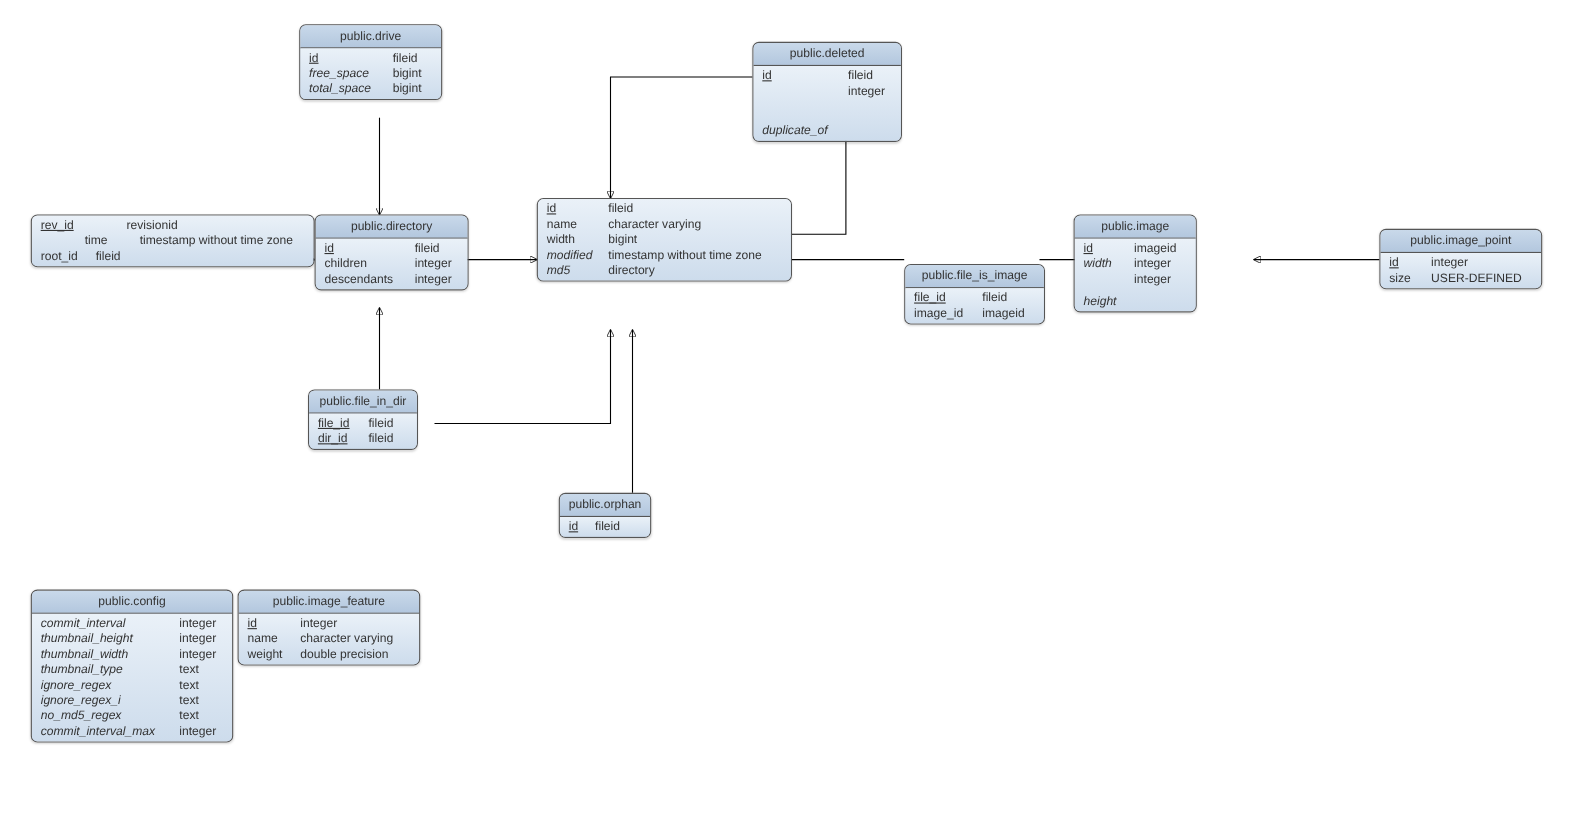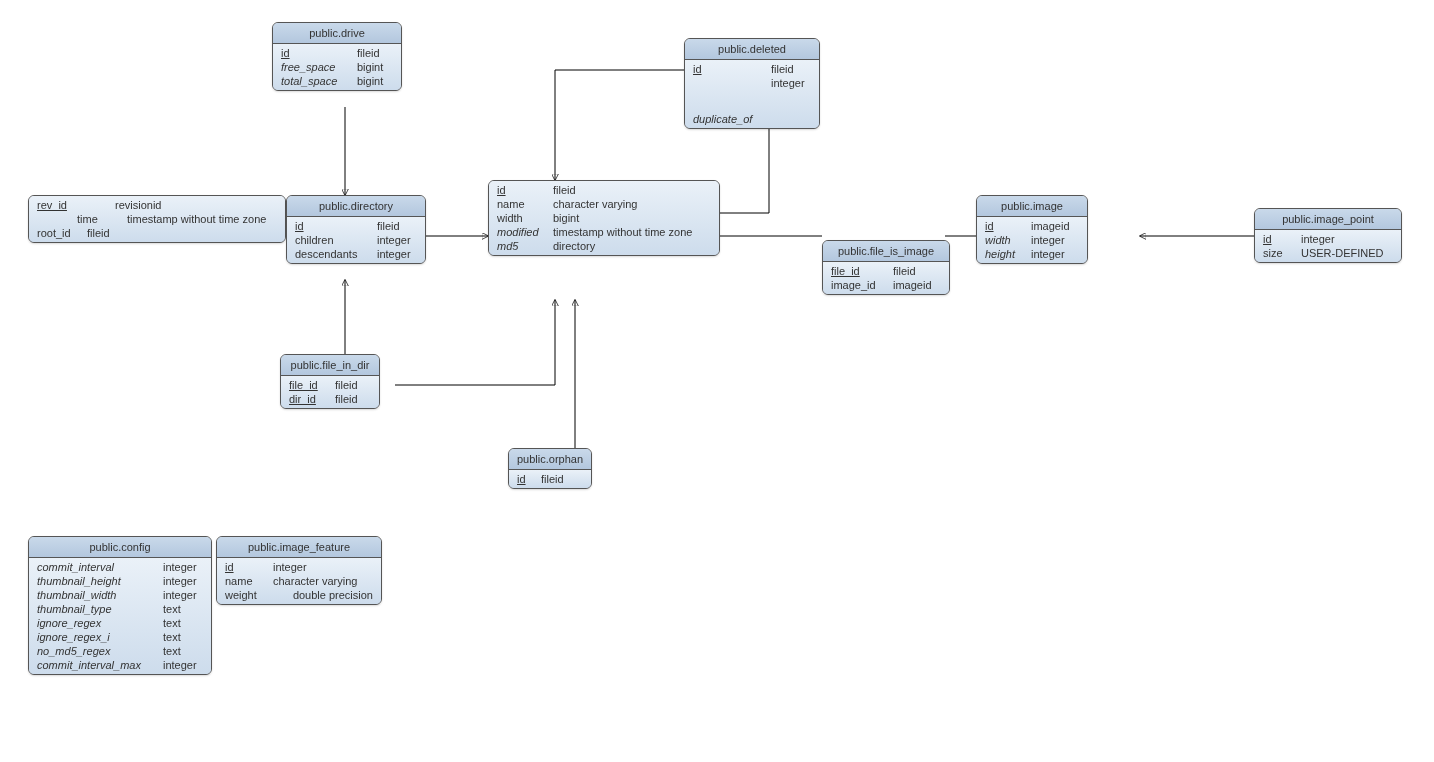--- a/index.html
+++ b/index.html
@@ -193,21 +193,21 @@
     <div class="table-body">
       <div class="row">
         <span class="col-name pk" style="min-width: 40px;">id</span>
         <span style="min-width: 48px;">imageid</span>
       </div>
       <div class="row">
         <span class="col-name italic" style="min-width: 40px;">width</span>
         <span style="min-width: 48px;">integer</span>
       </div>
       <div class="row">
-        <span class="col-name italic" style="min-width: 40px;">height</span>
+        <span class="col-name italic" style="min-width: 40px; margin-top: 20px;">height</span>
         <span style="min-width: 48px;">integer</span>
       </div>
     </div>
   </div>
 <div id="tbl-image_point" class="table" style="left: 1254px; top: 208px;">
     <div class="table-header">public.image_point</div>
     <div class="table-body">
       <div class="row">
         <span class="col-name pk" style="min-width: 32px;">id</span>
         <span style="min-width: 92px;">integer</span>
@@ -283,16 +283,16 @@
       <div class="row">
         <span class="col-name pk" style="min-width: 42px;">id</span>
         <span style="min-width: 100px;">integer</span>
       </div>
       <div class="row">
         <span class="col-name" style="min-width: 42px;">name</span>
         <span style="min-width: 100px;">character varying</span>
       </div>
       <div class="row">
         <span class="col-name" style="min-width: 42px;">weight</span>
-        <span style="min-width: 100px; text-align: right;">double precision</span>
+        <span style="min-width: 100px;">double precision</span>
       </div>
     </div>
   </div>
 
 </body></html>

